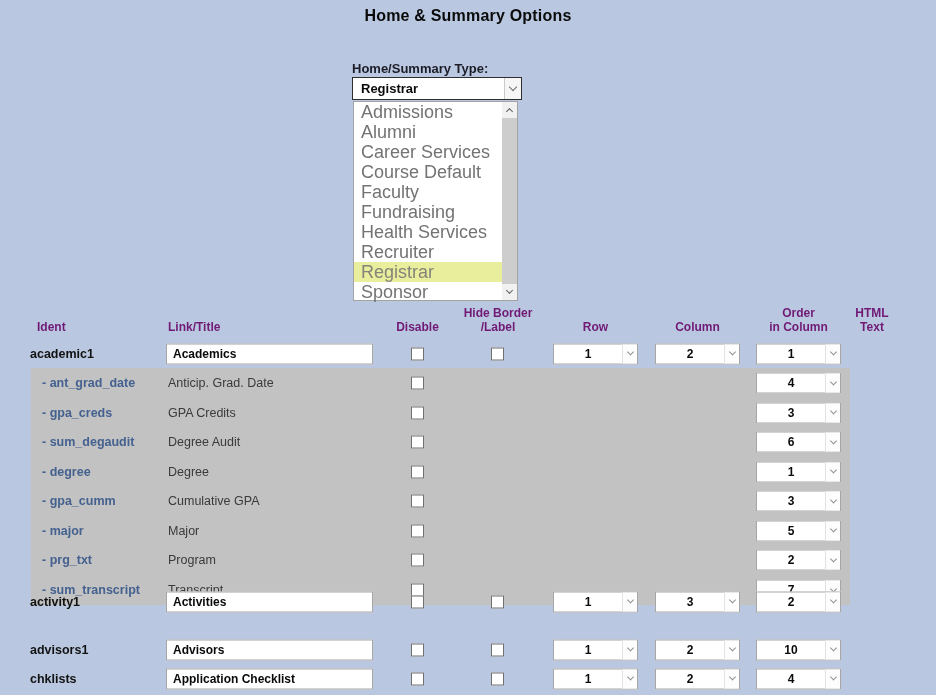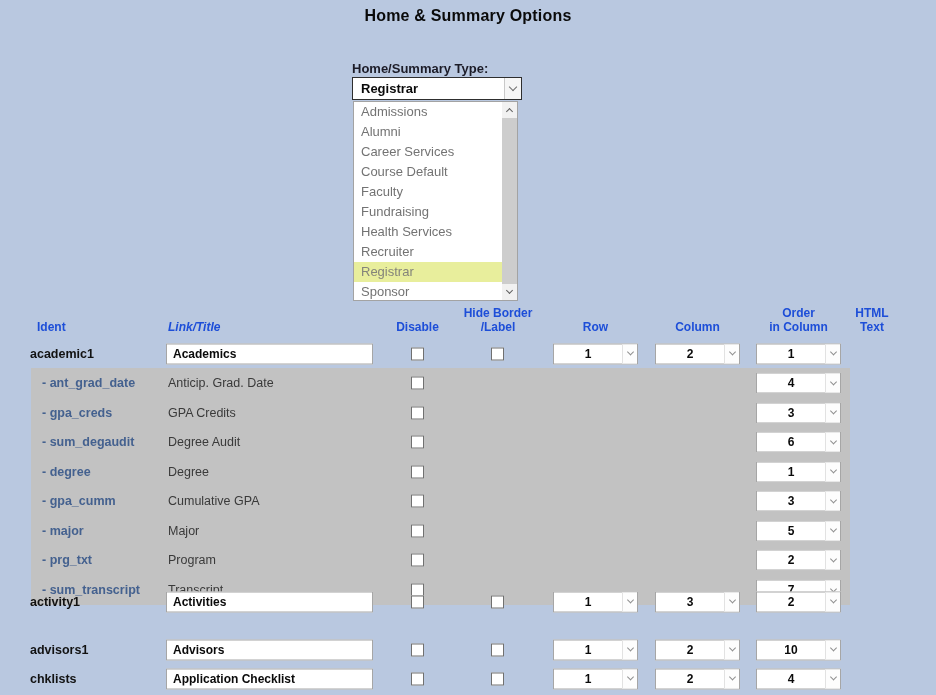--- a/index.html
+++ b/index.html
@@ -48,42 +48,42 @@
   .chev-down { transform:rotate(45deg); margin-top:-3px; }
   .chev-up   { transform:rotate(-135deg); margin-top:3px; }
 
   
   .listbox {
     position:absolute; left:353px; top:101px; width:165px; height:200px;
     background:#fff; border:1px solid #a3a3a3; z-index:50;
   }
   .option {
     height:20px; line-height:20px; padding-left:7px;
-    font-size:13px; color:#737373; width:149px;
+    font-size:18px; color:#737373; width:149px;
     overflow:hidden; white-space:nowrap;
   }
   .option.hl { background:#e8ee9c; color:#84847a; }
   .lb-scroll {
     position:absolute; top:0; right:0; width:15px; height:198px;
     background:#f1f1f1;
   }
   .lb-thumb { position:absolute; top:16px; bottom:16px; left:0; right:0; background:#cdcdcd; }
   .lb-btn {
     position:absolute; left:0; width:15px; height:16px; background:#f1f1f1;
     display:flex; align-items:center; justify-content:center;
   }
   .lb-btn.up { top:0; }
   .lb-btn.down { bottom:0; }
   .lb-btn .chev-down, .lb-btn .chev-up {
     width:5px; height:5px; border-color:#606060; border-width:1.3px;
   }
 
   
   .hdr {
-    position:absolute; font-size:12px; font-weight:bold; color:#1d4ed8;
+    position:absolute; font-size:12px; font-weight:bold; color:#701a75;
     line-height:14px; bottom:0;
   }
   .hdr.center { text-align:center; }
   .header-band { position:absolute; left:0; top:300px; width:936px; height:34px; }
 
   
   .gray-panel {
     position:absolute; left:31px; top:368px; width:819px; height:237px;
     background:#c2c2c2;
   }
@@ -159,21 +159,21 @@
         <span class="chev-up"></span>
       </div>
     <div class="lb-btn down">
         <span class="chev-down"></span>
       </div>
   </div>
 </div>
 
 <div class="header-band">
   <div class="hdr" style="left:30px;padding-left:7px;">Ident</div>
-  <div class="hdr" style="left:168px;font-style:italic;">Link/Title</div>
+  <div class="hdr" style="left:168px;">Link/Title</div>
   <div class="hdr center" style="left:385px; width:65px;">Disable</div>
   <div class="hdr center" style="left:457px; width:82px;">
     <div>Hide Border</div>
     <div>/Label</div>
   </div>
   <div class="hdr center" style="left:553px; width:85px;">Row</div>
   <div class="hdr center" style="left:655px; width:85px;">Column</div>
   <div class="hdr center" style="left:756px; width:85px;">
     <div>Order</div>
     <div>in Column</div>

